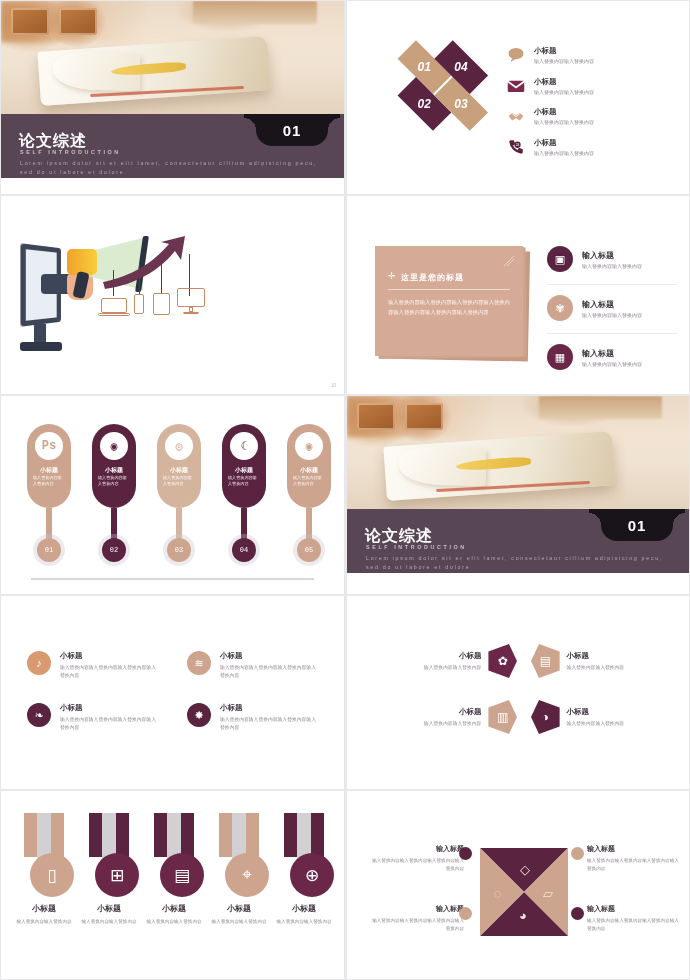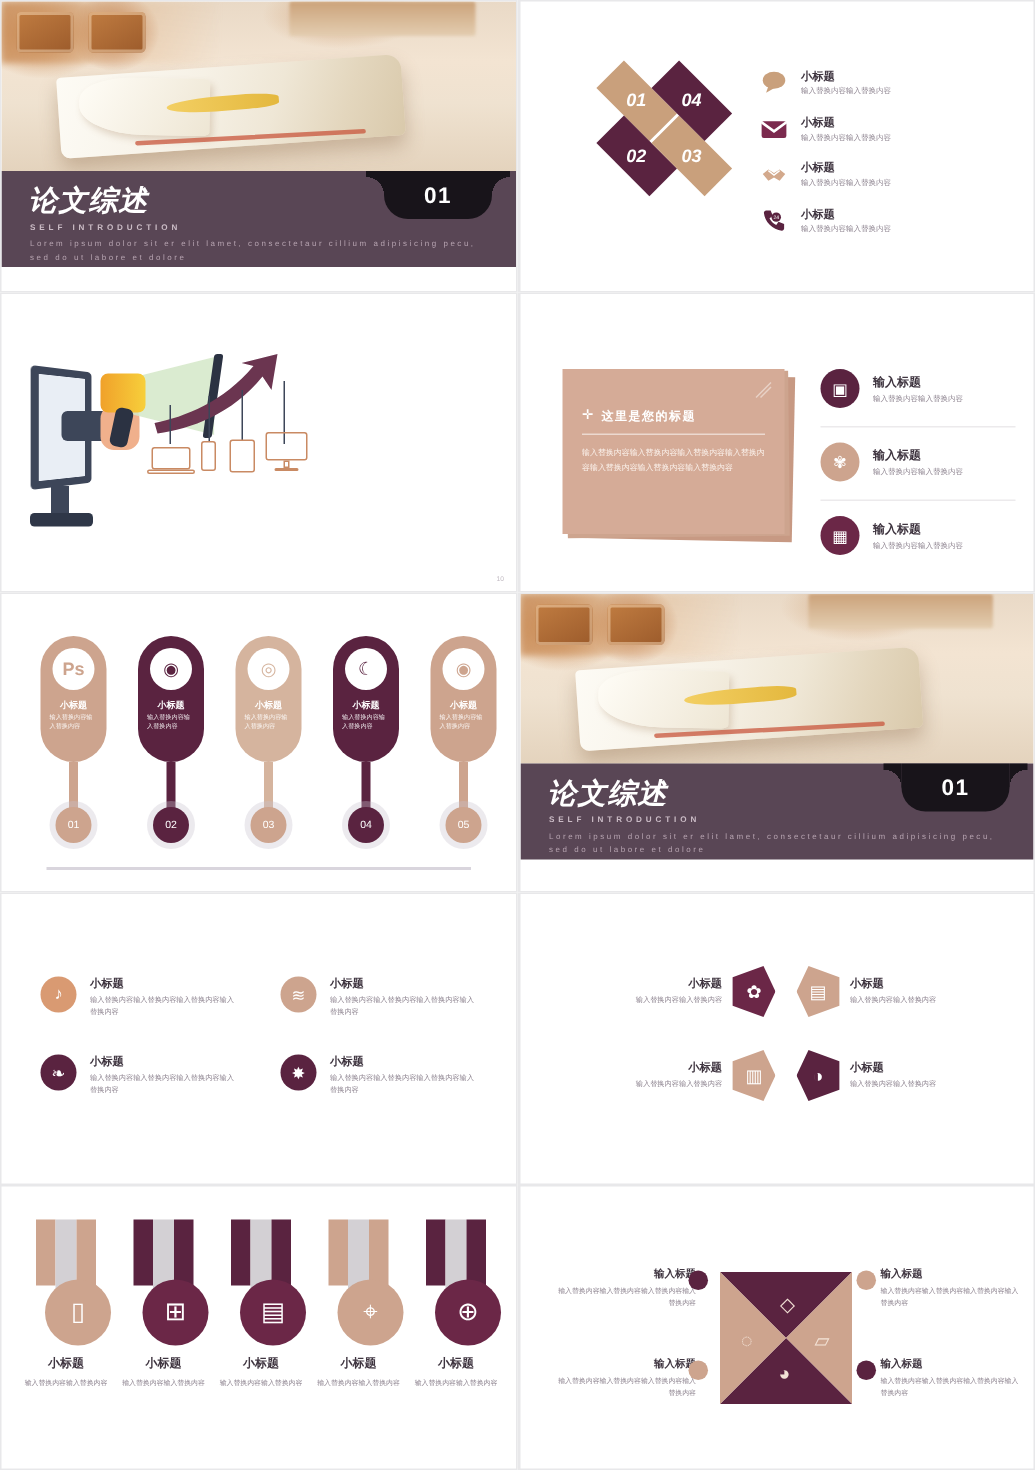--- a/index.html
+++ b/index.html
@@ -37,21 +37,21 @@
     background:linear-gradient(180deg,#cba27a,#e3cdb0); filter:blur(1.2px); border-radius:2px;}
 
   .titlebar{ position:absolute; left:0; right:0; top:113px; height:64px; background:#594655; }
   .badge{ position:absolute; right:16px; top:113px; width:72px; height:32px; background:#18141a;
     border-radius:0 0 16px 16px; color:#fff; font-weight:bold; font-size:15px;
     display:flex; align-items:center; justify-content:center; letter-spacing:1px; }
   .badge:before{ content:""; position:absolute; left:-12px; top:0; width:12px; height:16px;
     background:radial-gradient(circle at 0 100%, transparent 12px, #18141a 12px); }
   .badge:after{ content:""; position:absolute; right:-12px; top:0; width:12px; height:16px;
     background:radial-gradient(circle at 100% 100%, transparent 12px, #18141a 12px); }
-  .t-cn{ position:absolute; left:18px; top:120px; color:#fff; font-size:19px; letter-spacing:1px; font-weight:600;font-style:italic;}
+  .t-cn{ position:absolute; left:18px; top:130px; color:#fff; font-size:16px; letter-spacing:1px; font-weight:600;}
   .t-en{ position:absolute; left:19px; top:148px; color:#cbbcc6; font-size:5.4px; letter-spacing:2.6px; font-weight:bold;}
   .t-lorem{ position:absolute; left:19px; top:158px; right:16px; color:#b7a4b1; font-size:5.3px;
     letter-spacing:1.7px; line-height:1.65; }
 
   
   .arrowgrp{ position:absolute; left:38px; top:38px; width:110px; height:110px; transform:rotate(45deg); }
   .ab{ position:absolute; width:50px; height:26px; color:#fff; font-weight:bold; font-size:12px; font-style:italic;
     display:flex; align-items:center; justify-content:center; }
   .ab span{ transform:rotate(-45deg); }
   .ab.p{ background:#5a2340; } .ab.t{ background:#c9a07c; }
@@ -102,21 +102,21 @@
   .list4{ position:absolute; left:200px; top:50px; width:130px; }
   .li4{ display:flex; align-items:center; gap:9px; padding-bottom:12px; margin-bottom:10px; border-bottom:1px solid #eceaec;}
   .li4:last-child{ border-bottom:none; }
   .li4 .circ{ width:26px; height:26px; flex:0 0 26px; border-radius:50%; display:flex; align-items:center; justify-content:center;
     color:#fff; font-size:11px; }
   .li4 h4{ font-size:8px; color:#3f3540; margin-bottom:2px; }
   .li4 p{ font-size:5px; color:#8e8490; }
 
   
   .pills{ position:absolute; left:0; right:0; top:28px; height:135px; }
-  .pill{ position:absolute; width:20px; }
+  .pill{ position:absolute; width:20px;font-family:Liberation Mono, monospace; }
   .pill .cap{ width:44px; height:84px; border-radius:22px; position:relative; }
   .pill .dot{ position:absolute; left:8px; top:8px; width:28px; height:28px; border-radius:50%; background:#fff;
     display:flex; align-items:center; justify-content:center; font-size:12px; font-weight:bold;}
   .pill h5{ position:absolute; left:0; right:0; top:42px; text-align:center; color:#fff; font-size:6px; font-weight:bold;}
   .pill p{ position:absolute; left:6px; right:6px; top:51px; color:rgba(255,255,255,.9); font-size:4.1px; line-height:1.55;}
   .pill .stem{ position:absolute; left:19px; top:84px; width:6px; height:36px; }
   .pill .num{ position:absolute; left:10px; top:114px; width:24px; height:24px; border-radius:50%;
     display:flex; align-items:center; justify-content:center; color:#fff; font-size:7px;
     box-shadow:0 0 0 4px rgba(200,195,205,.35); }
   .railline{ position:absolute; left:30px; right:30px; top:154px; height:1.5px; background:#d9d5dd; }

